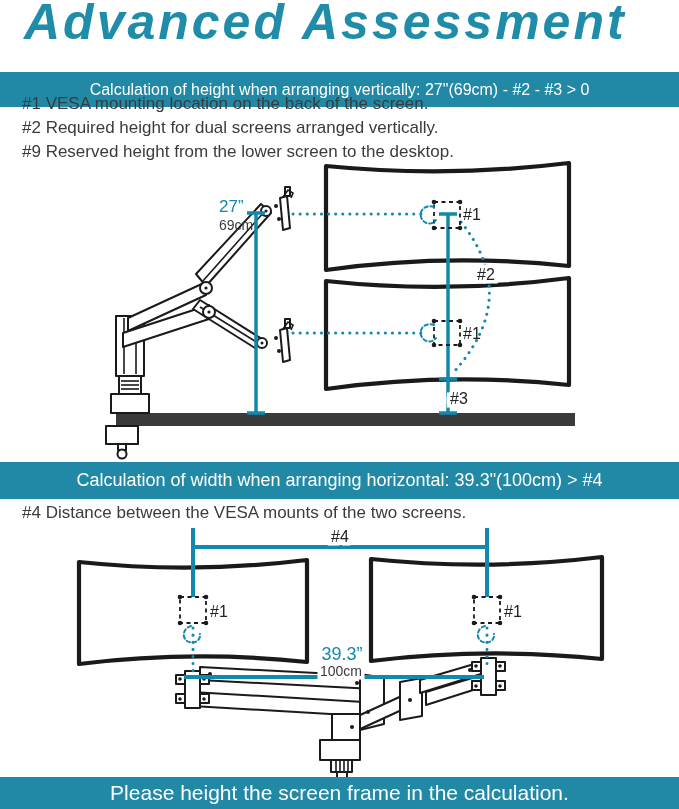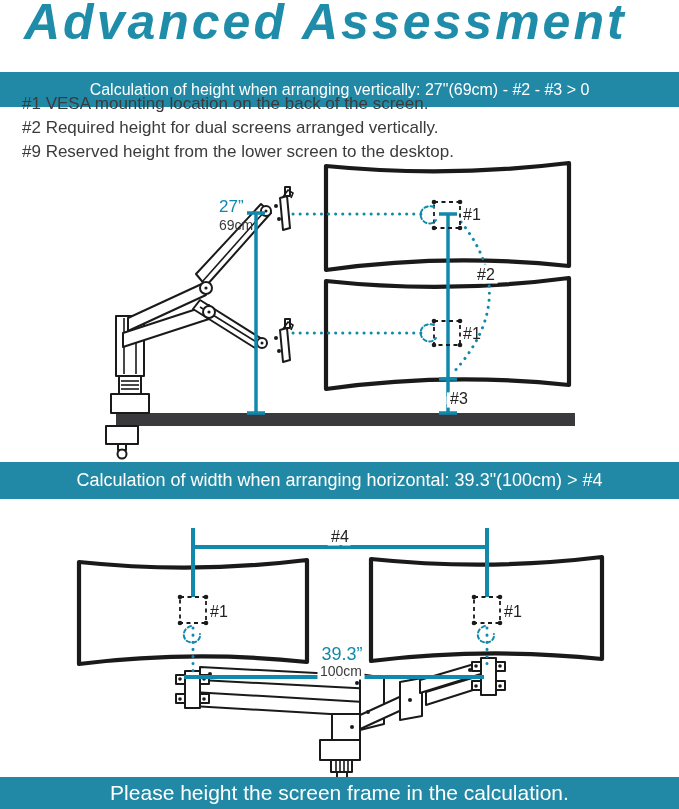--- a/index.html
+++ b/index.html
@@ -149,20 +149,21 @@
       </g>
 
       <text class="lbl" x="463" y="62">#1</text>
       <text class="lbl" x="463" y="181">#1</text>
       <text class="lbl ko" x="477" y="122">#2</text>
       <text class="lbl ko" x="450" y="246">#3</text>
     </svg>
   </div>
 
   <div class="banner b2">Calculation of width when arranging horizontal: 39.3"(100cm) &gt; #4</div>
+  <div class="note4">#4 Distance between the VESA mounts of the two screens.</div>
 
   <div class="diag" style="top:524px;">
     <svg width="679" height="253" viewBox="0 0 679 253">
 
       <path class="screen" d="M 79,38 Q 193,50 307,36 L 307,138 Q 193,126 79,140 Z"></path>
       <path class="screen" d="M 371,35 Q 487,47 602,33 L 602,135 Q 487,123 371,137 Z"></path>
 
       <g>
         <line class="dline" x1="193" y1="4" x2="193" y2="73"></line>
         <line class="dline" x1="487" y1="4" x2="487" y2="73"></line>

